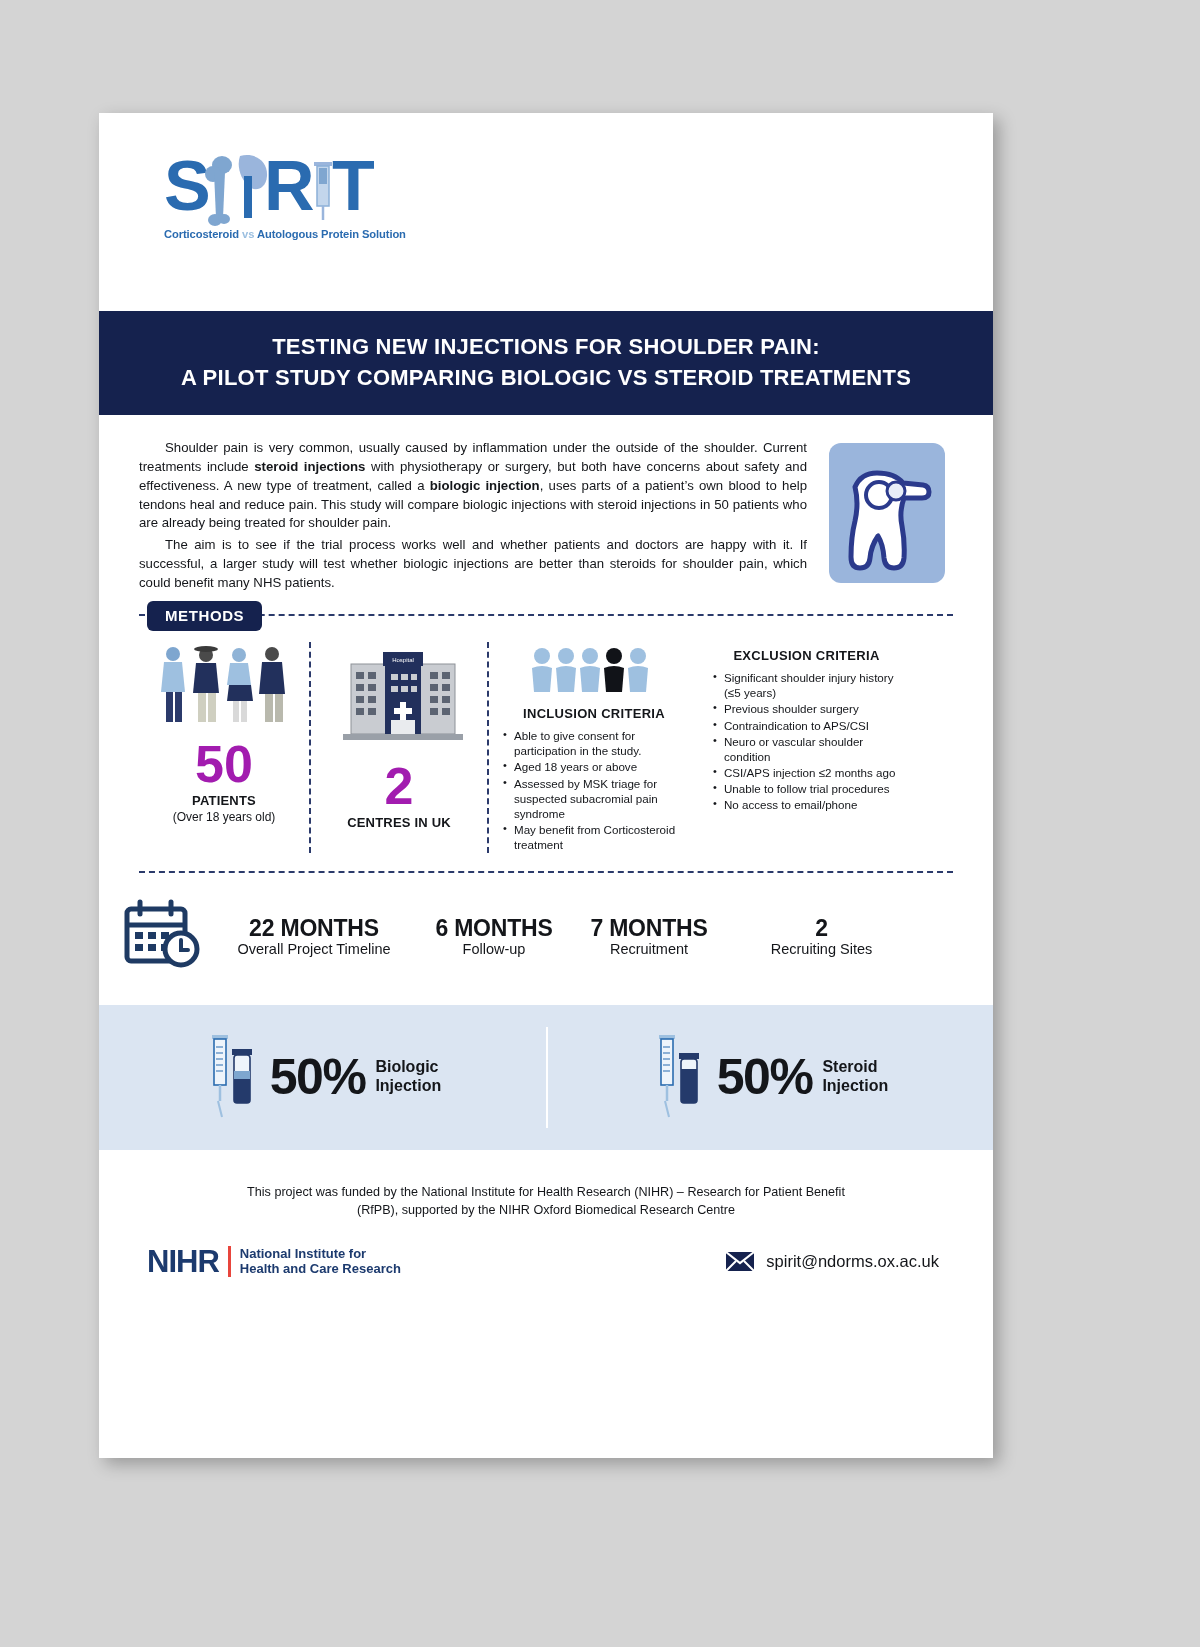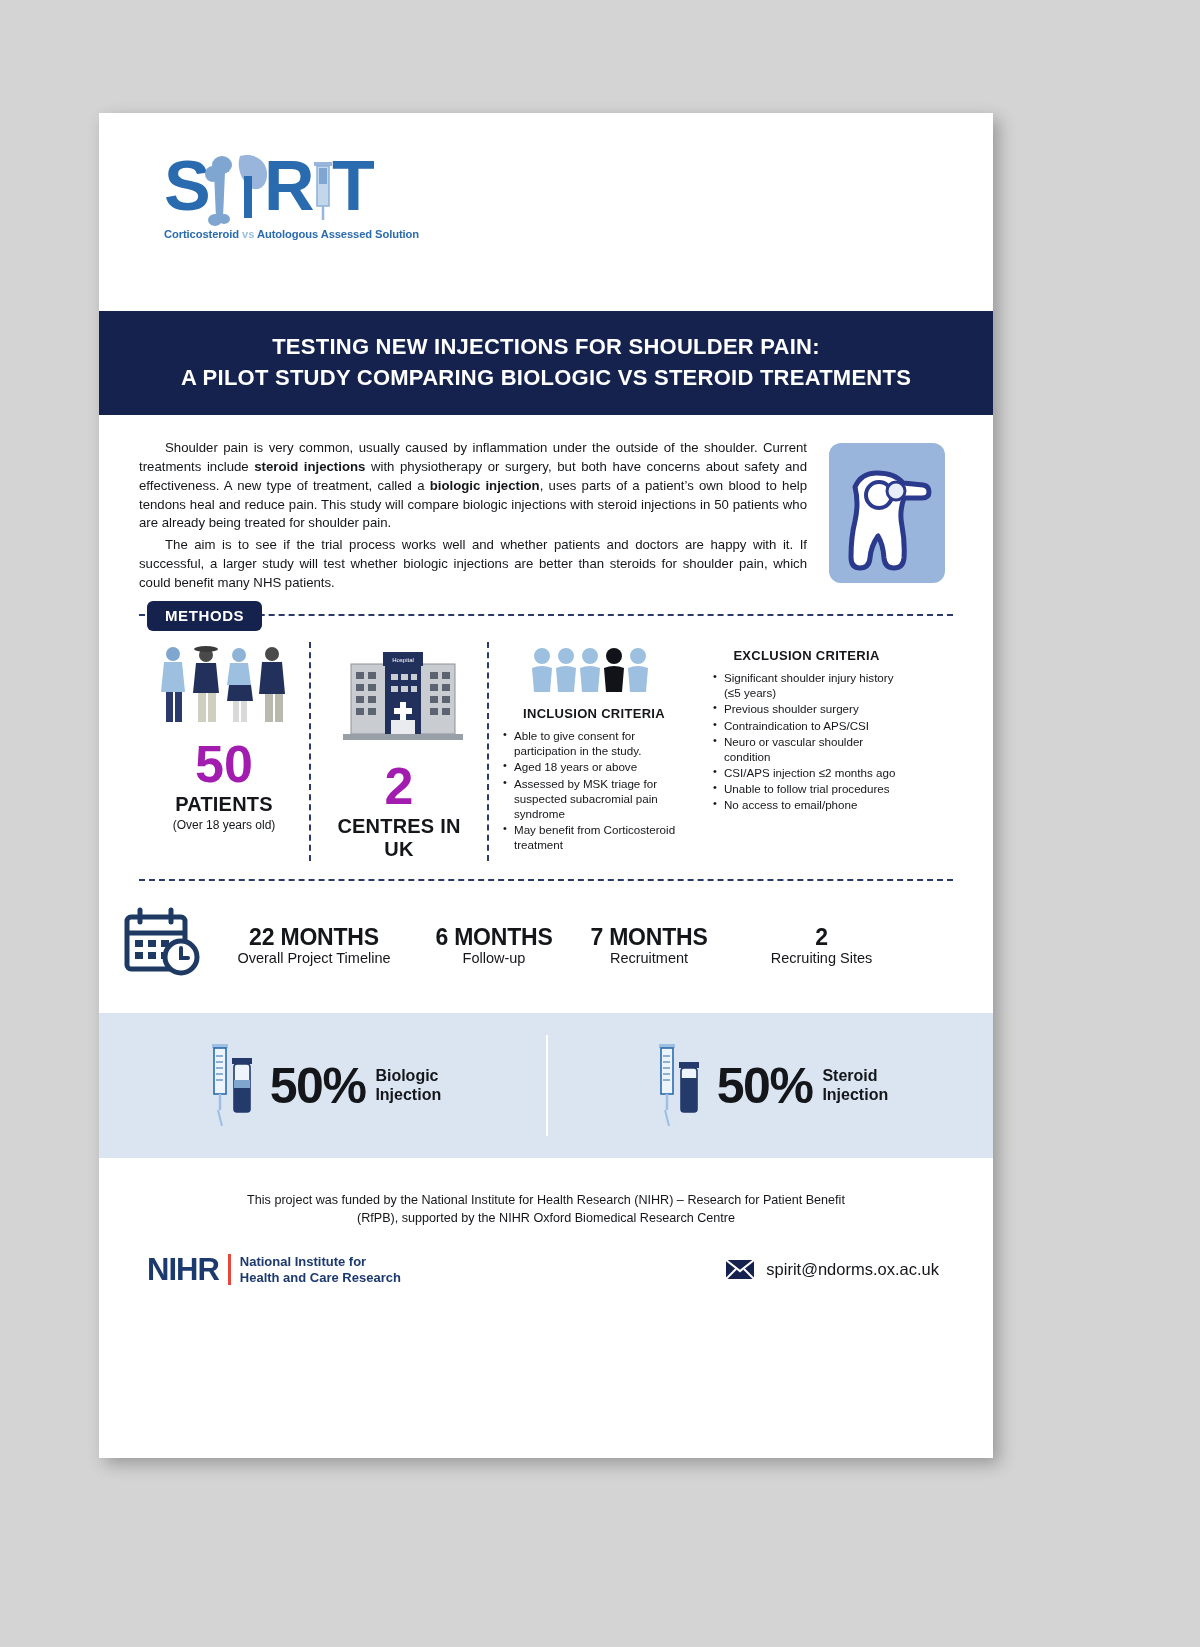--- a/index.html
+++ b/index.html
@@ -98,21 +98,21 @@
   .mcol.c1 { width: 170px; text-align: center; }
   .mcol.c2 { width: 180px; text-align: center;
              border-left: 2px dashed #2b3a6b; border-right: 2px dashed #2b3a6b; }
   .mcol.c3 { width: 210px; }
   .mcol.c4 { width: 215px; }
   .bignum {
     font-size: 52px; font-weight: bold; color: #a21caf;
     line-height: 1; margin-top: 6px;
   }
   .bigcap {
-    font-size: 20px; font-weight: bold; color: #14161a;
+    font-size: 13px; font-weight: bold; color: #14161a;
     letter-spacing: .2px; margin-top: 3px;
   }
   .subcap { font-size: 12px; color: #14161a; margin-top: 2px; }
   .crit-head {
     font-size: 13px; font-weight: bold; color: #14161a;
     text-align: center; letter-spacing: .3px; margin-bottom: 7px;
   }
   .crit-list { list-style: none; }
   .crit-list li {
     font-size: 11.6px; line-height: 1.3; color: #14161a;
@@ -211,21 +211,21 @@
 
           <g>
             <rect x="150" y="14" width="18" height="4" fill="#9ab5dc"></rect>
             <rect x="153" y="18" width="12" height="40" fill="#c3d6ec" stroke="#8cb0d8" stroke-width="1.5"></rect>
             <rect x="155" y="20" width="8" height="16" fill="#7fa6d0"></rect>
             <path d="M159 58 L159 72" stroke="#9ab5dc" stroke-width="2.5"></path>
           </g>
           <text x="168" y="62" font-family="Liberation Sans, sans-serif" font-size="70" font-weight="bold" fill="#2a6bb0">T</text>
         </svg>
       </div>
-      <div class="tagline"><span>Corticosteroid </span><span class="vs">vs</span><span> Autologous Assessed Solution</span></div>
+      <div class="tagline"><span>Corticosteroid </span><span class="vs">vs</span><span> Autologous Protein Solution</span></div>
     </div>
 
   </div>
 
   <div class="title-band">
     <div class="line">TESTING NEW INJECTIONS FOR SHOULDER PAIN:</div>
     <div class="line">A PILOT STUDY COMPARING BIOLOGIC VS STEROID TREATMENTS</div>
   </div>
 
   <div class="intro">

